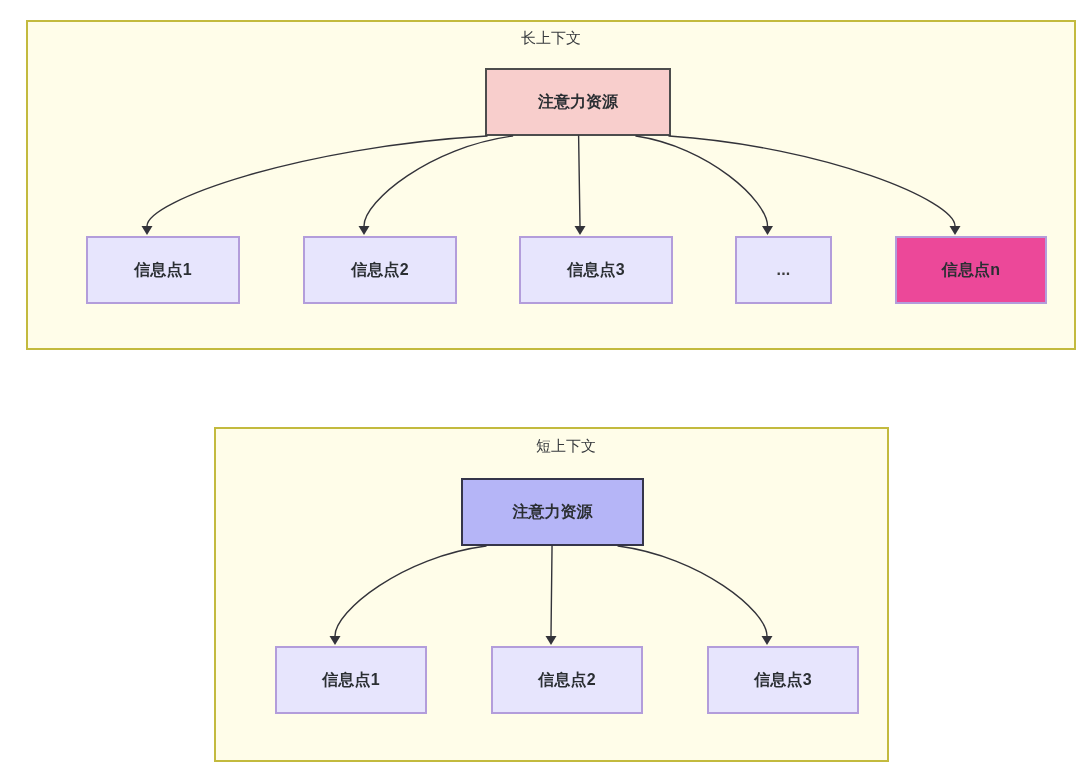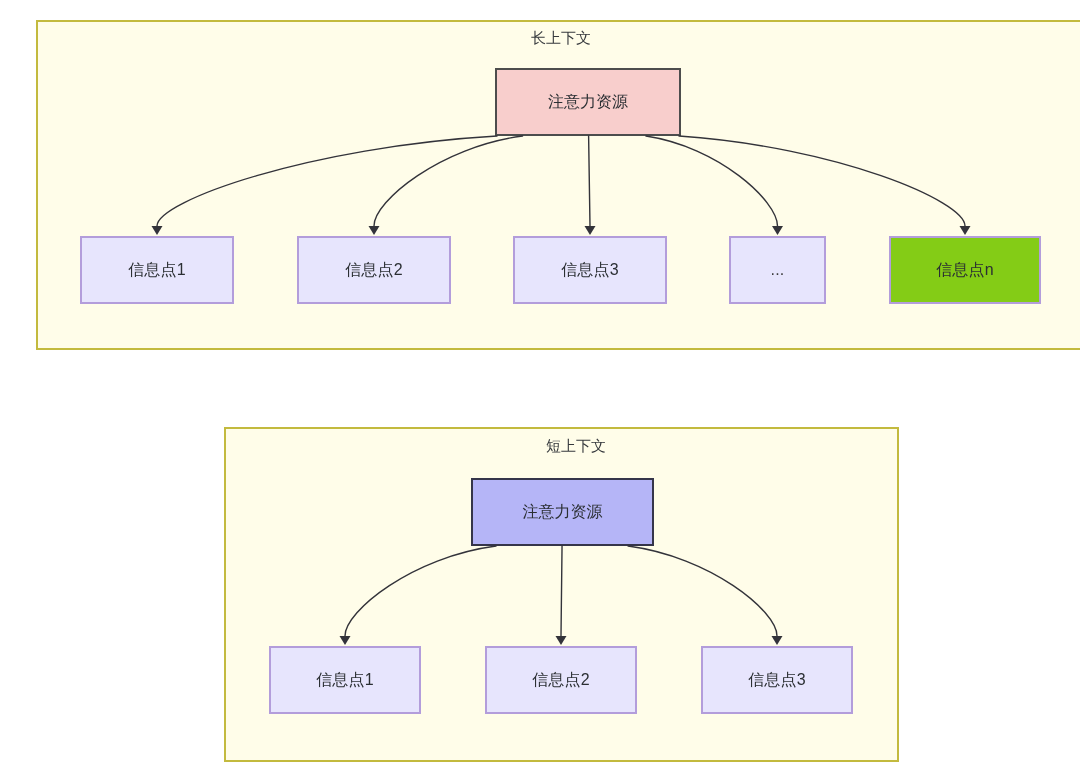--- a/index.html
+++ b/index.html
@@ -10,21 +10,21 @@
   }
   body {
     width: 1080px;
     height: 774px;
     font-family: "Liberation Sans", "DejaVu Sans", sans-serif;
     position: relative;
     overflow: hidden;
   }
   #canvas {
     position: absolute;
-    left: 16px;
+    left: 6px;
     top: 0;
     width: 980px;
     height: 774px;
   }
   .svg-layer {
     position: absolute;
     left: 0;
     top: 0;
     width: 1080px;
     height: 774px;
@@ -47,32 +47,34 @@
   .node {
     position: absolute;
     box-sizing: border-box;
     display: flex;
     align-items: center;
     justify-content: center;
     font-size: 16px;
     color: #2b2f33;
     line-height: 1.2;
     text-align: center;
+    font-weight: bold;
   }
   .node-root-pink {
     background: #f8cecc;
     border: 2px solid #4d4d4d;
   }
   .node-root-blue {
     background: #b5b5f7;
     border: 2px solid #35354a;
   }
   .node-leaf {
     background: #e7e5fd;
     border: 2px solid #b39ddb;
+    margin-left: 16px;
   }
   .node-leaf .node-label {
     letter-spacing: 0.2px;
   }
   .ellipsis-label {
     font-size: 16px;
     color: #3b3b3b;
     letter-spacing: 1px;
   }
 </style>
@@ -94,21 +96,21 @@
   </div>
   <div class="node node-leaf" id="g0-leaf-1" style="left: 281px; top: 236px; width: 154px; height: 68px; background: rgb(231, 229, 253); border-color: rgb(179, 157, 219);">
     <span class="node-label">信息点2</span>
   </div>
   <div class="node node-leaf" id="g0-leaf-2" style="left: 497px; top: 236px; width: 154px; height: 68px; background: rgb(231, 229, 253); border-color: rgb(179, 157, 219);">
     <span class="node-label">信息点3</span>
   </div>
   <div class="node node-leaf" id="g0-leaf-3" style="left: 713px; top: 236px; width: 97px; height: 68px; background: rgb(231, 229, 253); border-color: rgb(179, 157, 219);">
     <span class="node-label ellipsis-label">...</span>
   </div>
-  <div class="node node-leaf" id="g0-leaf-4" style="left: 873px; top: 236px; width: 152px; height: 68px; background: #84cc16; border-color: rgb(179, 157, 219); justify-content: center;">
+  <div class="node node-leaf" id="g0-leaf-4" style="left: 873px; top: 236px; width: 152px; height: 68px; background: #ec4899; border-color: rgb(179, 157, 219); justify-content: center;">
     <span class="node-label">信息点n</span>
   </div>
 
   <div class="group-box" id="group-1-box" style="left: 208px; top: 427px; width: 675px; height: 335px; background: rgb(255, 253, 233); border-color: rgb(195, 186, 62);"></div>
 
   <div class="group-title" id="group-1-title" style="left: 500px; top: 436px; width: 90px; text-align: right;">短上下文</div>
 
   <div class="node node-root-blue" id="group-1-root" style="left: 455px; top: 478px; width: 183px; height: 68px; background: rgb(181, 181, 247); border-color: rgb(53, 53, 74);">
     <span class="node-label">注意力资源</span>
   </div>

